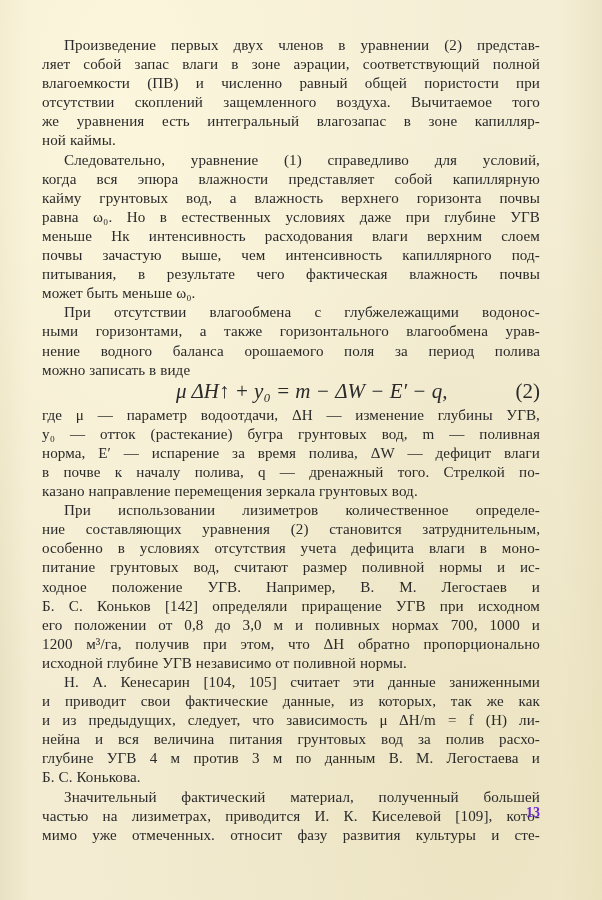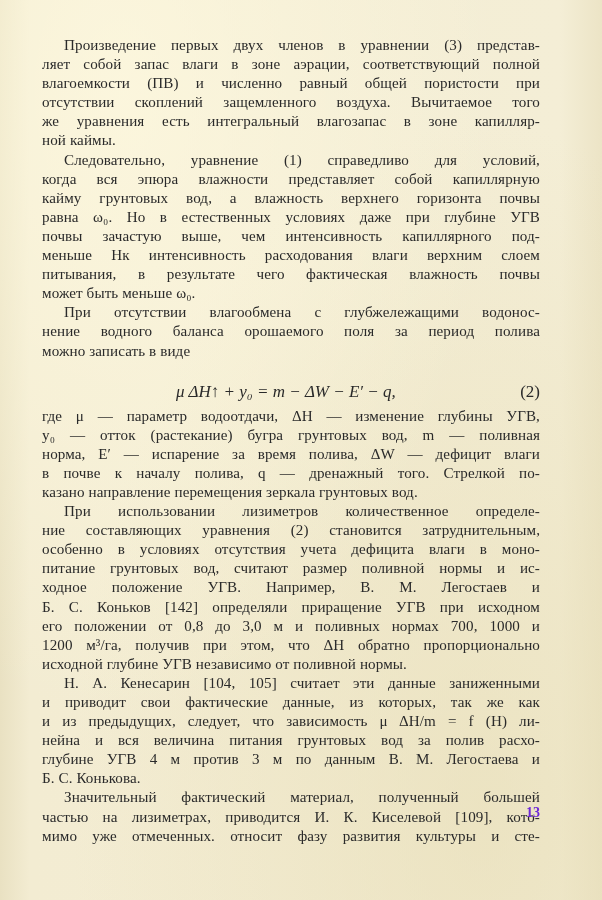--- a/index.html
+++ b/index.html
@@ -26,23 +26,23 @@
       white-space: nowrap;
       text-align: justify;
       text-align-last: justify;
       letter-spacing: 0.1px;
     }
     .line.last { text-align-last: left; }
     .line.indent { padding-left: 22px; }
     .formula-row {
       position: relative;
       height: 22px;
-      font-size: 17px;
+      font-size: 21px;
       line-height: 22px;
-      margin-top: 20px;
+      margin-top: 0;
       margin-bottom: 4px;
     }
     .formula {
       position: absolute; left: 134px; top: 0;
       font-style: italic;
       white-space: nowrap;
     }
     .formula-num {
       position: absolute; right: 0; top: 0;
     }
@@ -54,41 +54,42 @@
       color: #6d28d9;
       font-weight: bold;
     }
   </style>
 </head>
 <body>
 
 <div class="page">
 
   <div>
-    <div class="line indent">Произведение первых двух членов в уравнении (3) представ-</div>
+    <div class="line indent">Произведение первых двух членов в уравнении (2) представ-</div>
     <div class="line">ляет собой запас влаги в зоне аэрации, соответствующий полной</div>
     <div class="line">влагоемкости (ПВ) и численно равный общей пористости при</div>
     <div class="line">отсутствии скоплений защемленного воздуха. Вычитаемое того</div>
     <div class="line">же уравнения есть интегральный влагозапас в зоне капилляр-</div>
     <div class="line last">ной каймы.</div>
   </div>
 
   <div>
     <div class="line indent">Следовательно, уравнение (1) справедливо для условий,</div>
     <div class="line">когда вся эпюра влажности представляет собой капиллярную</div>
     <div class="line">кайму грунтовых вод, а влажность верхнего горизонта почвы</div>
     <div class="line">равна ω₀. Но в естественных условиях даже при глубине УГВ</div>
+    <div class="line">меньше Hк интенсивность расходования влаги верхним слоем</div>
     <div class="line">почвы зачастую выше, чем интенсивность капиллярного под-</div>
-    <div class="line">меньше Hк интенсивность расходования влаги верхним слоем</div>
     <div class="line">питывания, в результате чего фактическая влажность почвы</div>
     <div class="line last">может быть меньше ω₀.</div>
   </div>
 
   <div>
     <div class="line indent">При отсутствии влагообмена с глубжележащими водонос-</div>
+    <div class="line">ными горизонтами, а также горизонтального влагообмена урав-</div>
     <div class="line">нение водного баланса орошаемого поля за период полива</div>
     <div class="line last">можно записать в виде</div>
   </div>
 
   <div class="formula-row">
     <span class="formula">μ ΔH↑ + y₀ = m − ΔW − E′ − q,</span>
     <span class="formula-num">(2)</span>
   </div>
 
   <div>

